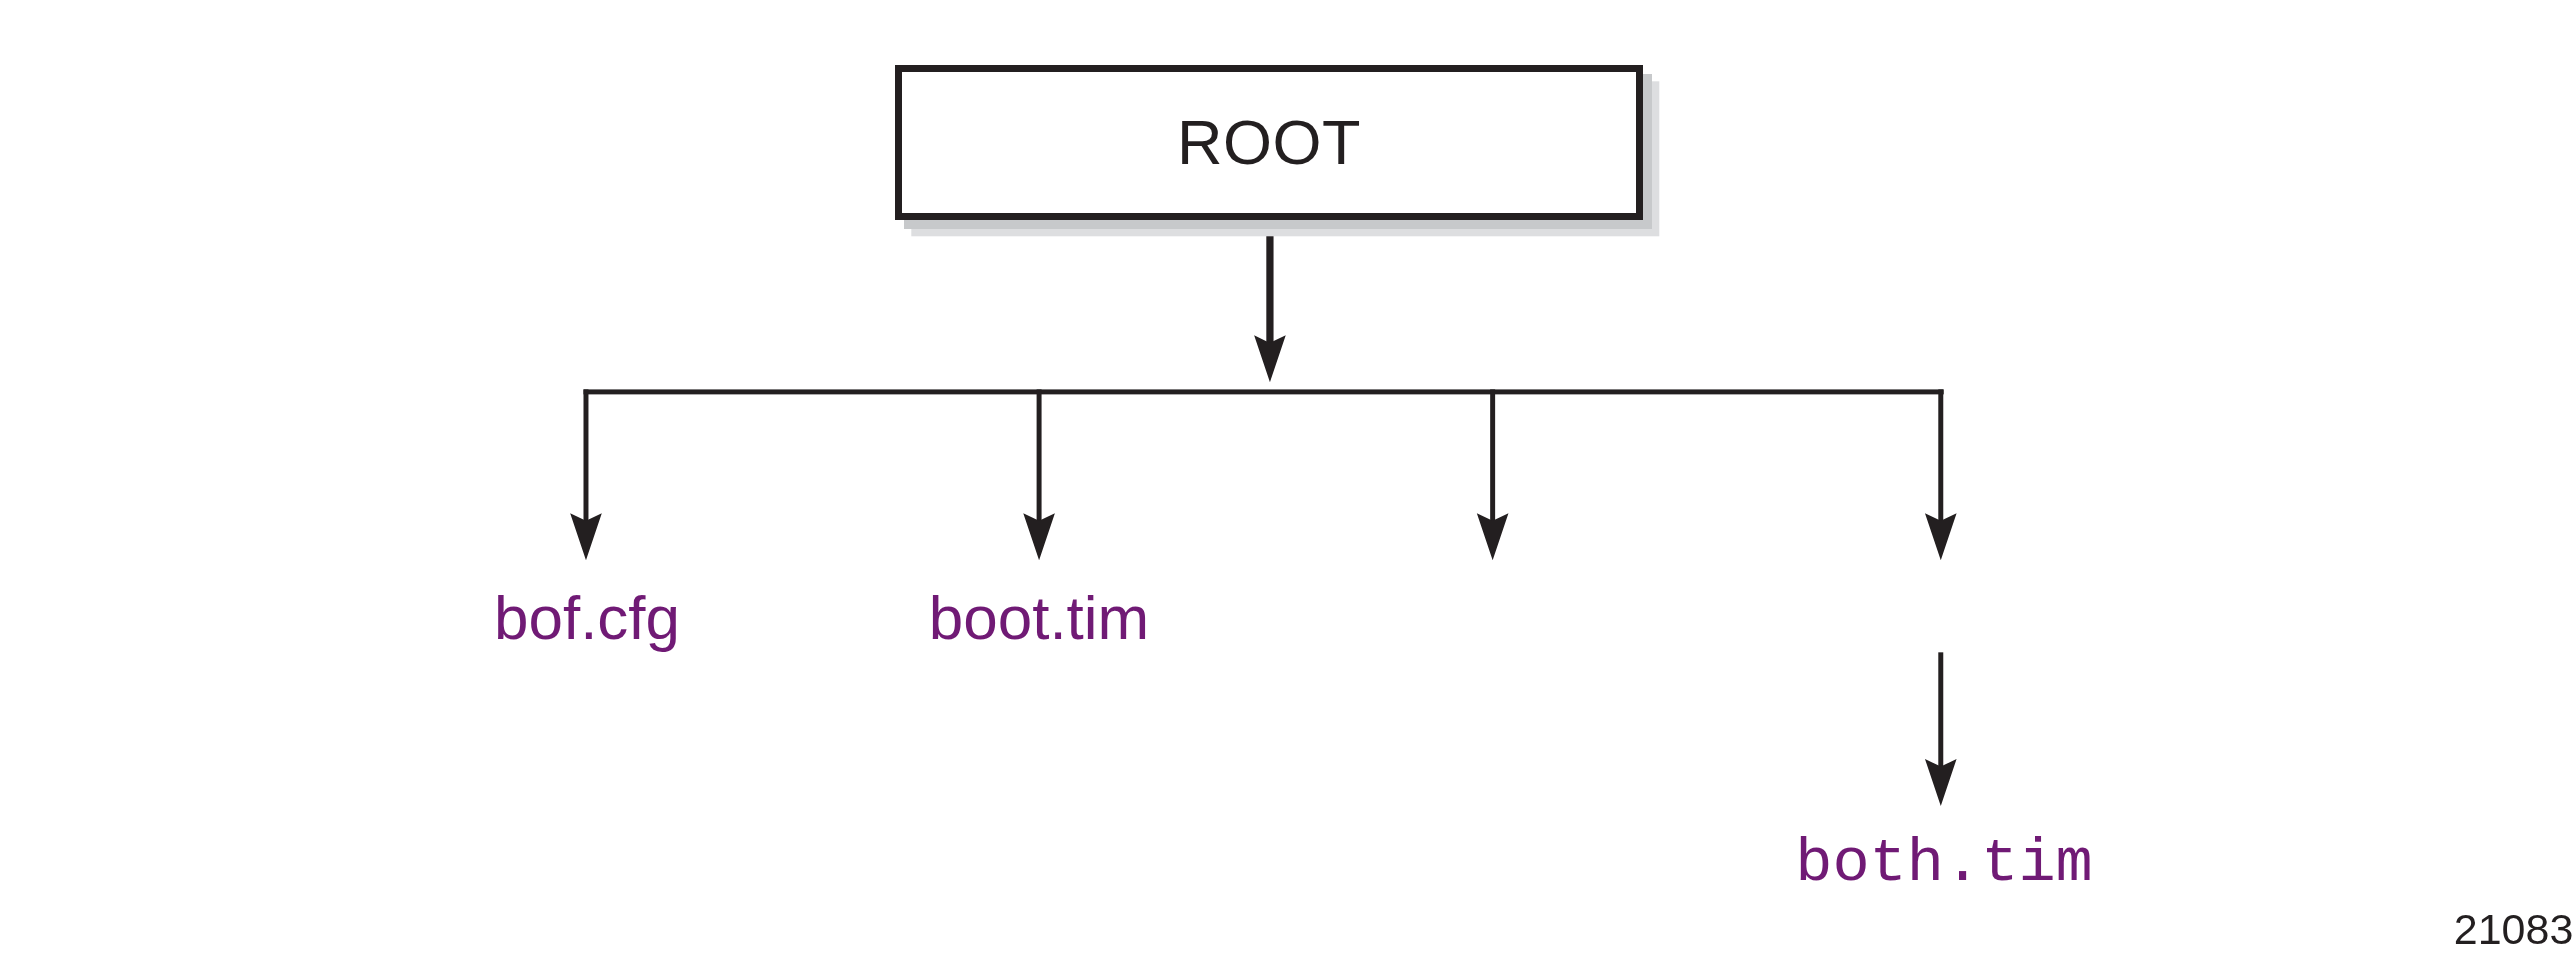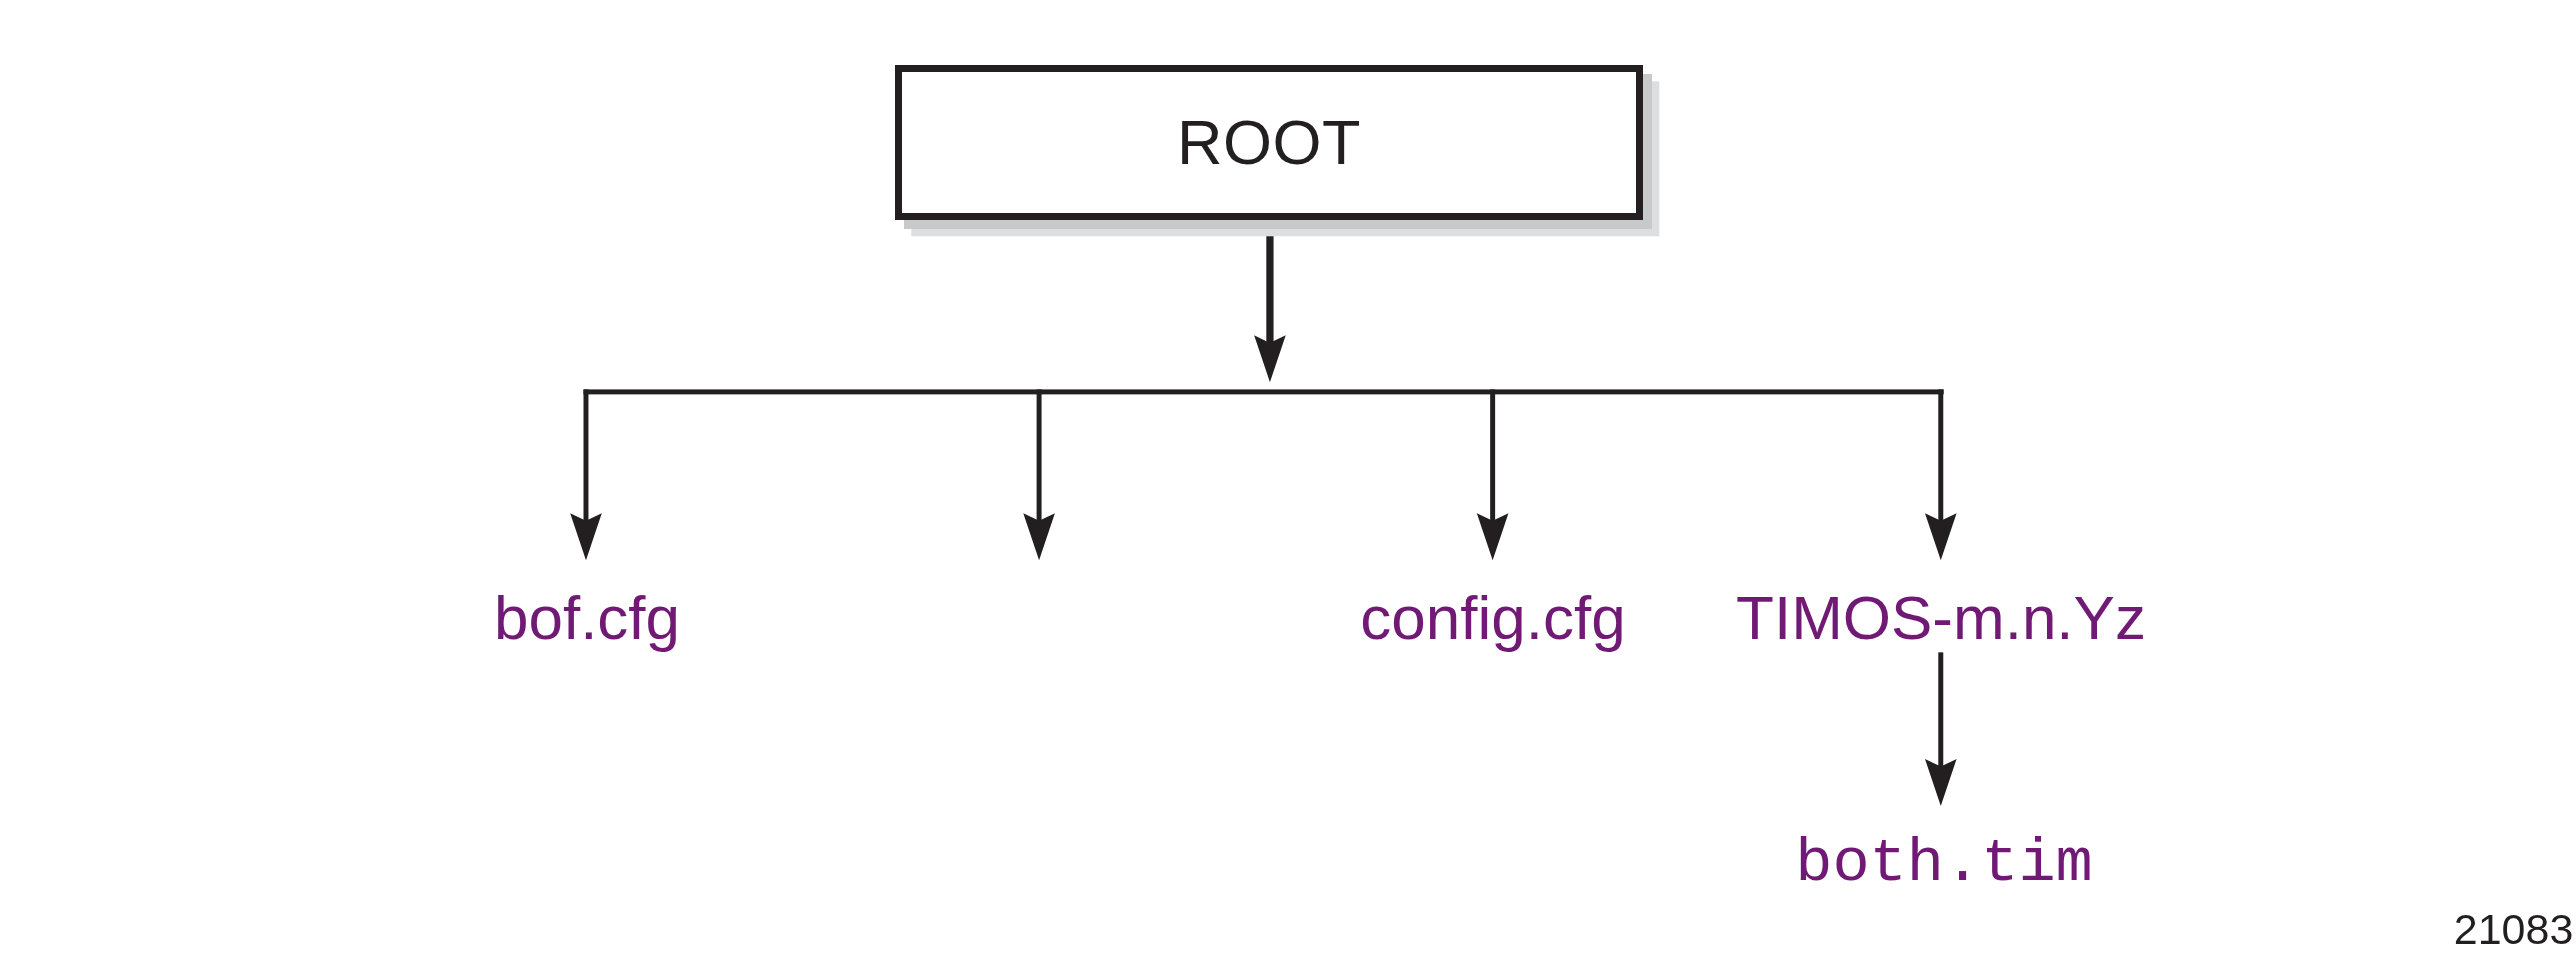--- a/index.html
+++ b/index.html
@@ -102,21 +102,20 @@
       <rect class="ink" x="2144.75" y="722" width="5.5" height="128"></rect>
       <polygon class="ink" points="2130,840 2147.5,848.5 2165,840 2147.5,892"></polygon>
     </g>
   </svg>
 
   <div class="root-box">
     <span class="root-label">ROOT</span>
   </div>
 
   <div class="file-label label-row" style="left:587px">bof.cfg</div>
-  <div class="file-label label-row" style="left:1493px">config.cfg</div>
-  <div class="file-label label-row" style="left:1941px">TIMOS-m.n.Yz</div>
+  <div class="file-label label-row" style="left:1039px">boot.tim</div>
 
   <div class="file-label label-sub" style="left:1944px">both.tim</div>
 
   <div class="figure-number">21083</div>
 
 </div>
 
 
 </body></html>

